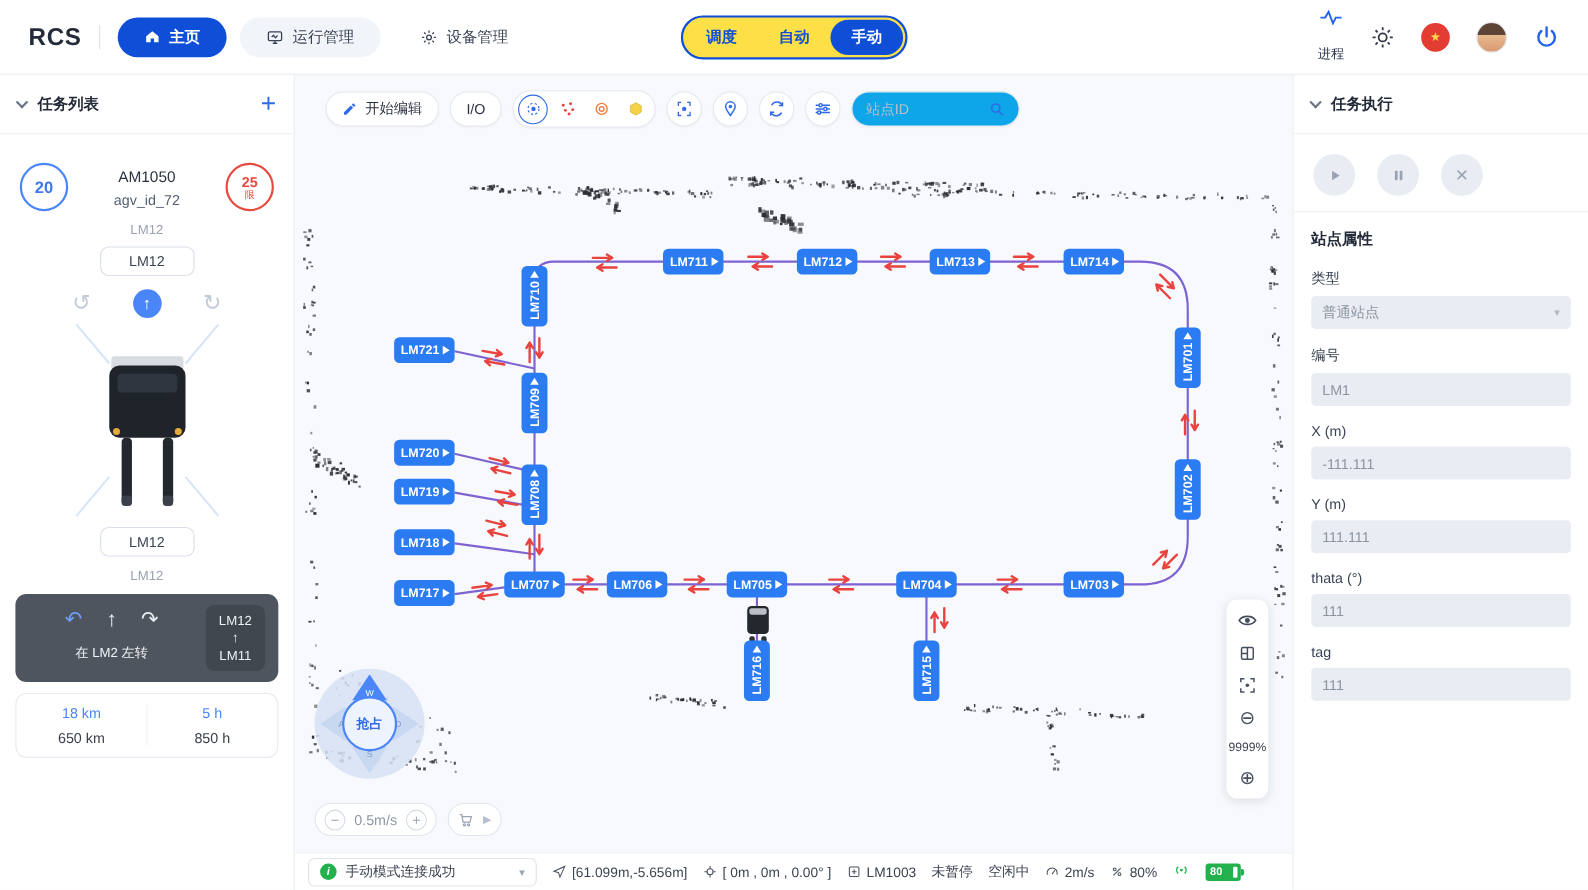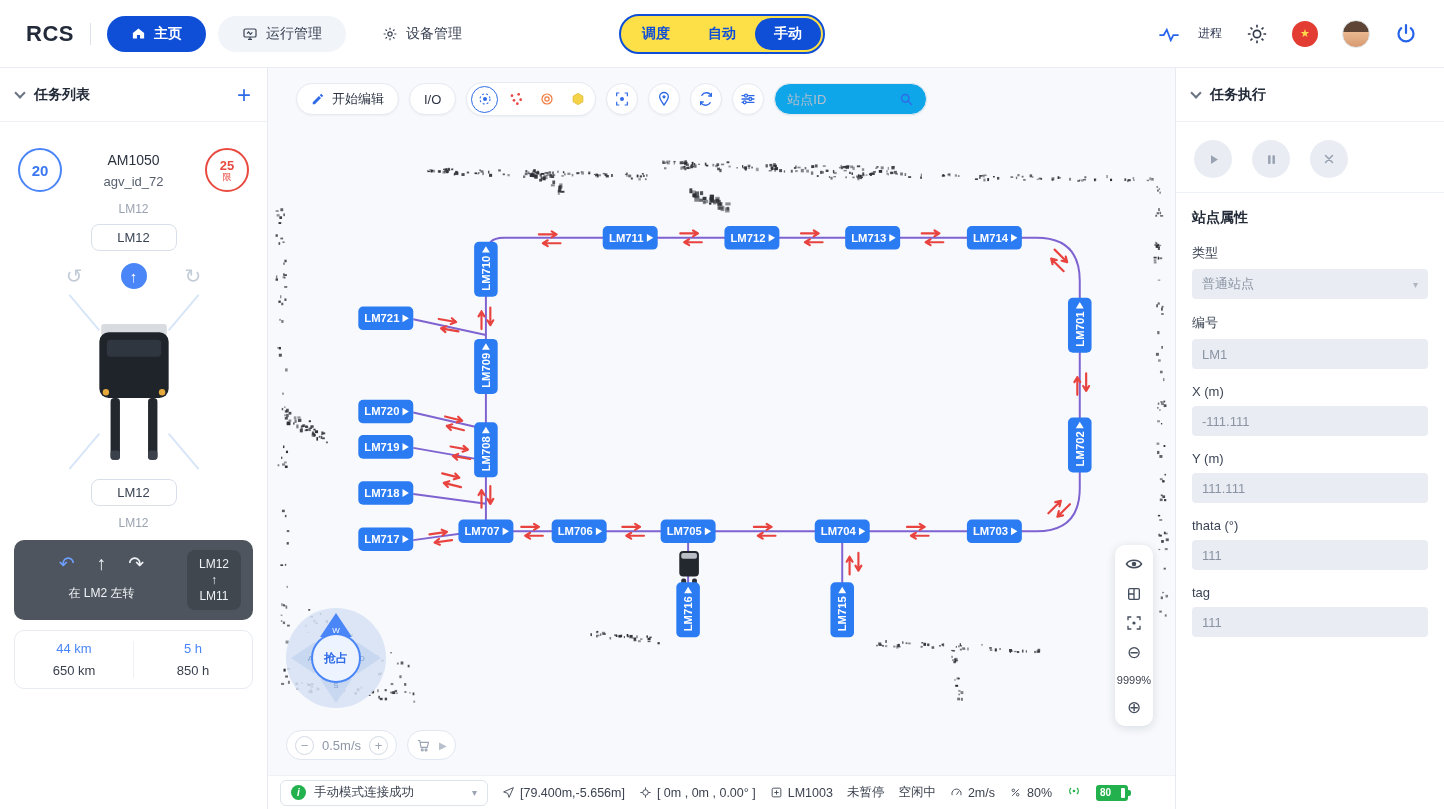--- a/index.html
+++ b/index.html
@@ -14,21 +14,21 @@
   .nav{display:flex;gap:12px;align-items:center;}
   .nav-item{display:flex;align-items:center;gap:8px;padding:9px 24px;border-radius:22px;font-size:14px;color:#3a4354;cursor:pointer;}
   .nav-item.active{background:#0f4fd8;color:#fff;font-weight:700;}
   .nav-item.pill{background:#f1f4f9;}
   .nav-ic{display:flex;align-items:center;}
   .modes{position:absolute;left:50%;transform:translateX(-50%);display:flex;align-items:center;
          border:2px solid #0f4fd8;border-radius:22px;background:#fde047;padding:2px;}
   .mode{padding:7px 19px;font-size:14px;color:#0f4fd8;font-weight:700;border-radius:17px;cursor:pointer;}
   .mode.active{background:#0f4fd8;color:#fff;}
   .top-right{margin-left:auto;display:flex;align-items:center;gap:24px;}
-  .process{display:flex;flex-direction:row;align-items:flex-end;gap:18px;font-size:12px;color:#2a3350;cursor:pointer;}
+  .process{display:flex;flex-direction:column;align-items:center;gap:18px;font-size:12px;color:#2a3350;cursor:pointer;}
   .flag{width:26px;height:26px;border-radius:50%;background:#e23c33;display:flex;align-items:center;justify-content:center;
         color:#ffd84d;font-size:11px;cursor:pointer;}
   .avatar{width:28px;height:28px;border-radius:50%;border:1px solid #e0e5ec;cursor:pointer;
           background:linear-gradient(180deg,#5d4434 0%,#5d4434 42%,#e9b astyle 42%);
           background:linear-gradient(180deg,#5d4434 0%,#5d4434 42%,#e9b98f 42%,#d89a72 100%);}
   .icon-btn{display:flex;align-items:center;justify-content:center;cursor:pointer;}
 
   
   .body{flex:1;display:flex;min-height:0;}
 
@@ -271,21 +271,21 @@
           </div>
           <div class="dp-right">
             <span>LM12</span>
             <span>↑</span>
             <span>LM11</span>
           </div>
         </div>
 
         <div class="stats">
           <div class="stat-cell">
-            <span class="stat-top">44 km</span>
+            <span class="stat-top">18 km</span>
             <span class="stat-bottom">650 km</span>
           </div>
           <div class="stat-cell">
             <span class="stat-top">5 h</span>
             <span class="stat-bottom">850 h</span>
           </div>
         </div>
       </div>
     </aside>
 
@@ -1250,21 +1250,21 @@
       <div class="statusbar">
         <div class="status-select">
           <span class="info-dot">i</span>
           <span class="grow">手动模式连接成功</span>
           <span class="caret">▾</span>
         </div>
         <div class="st-item">
           <svg viewBox="0 0 24 24" width="13" height="13" fill="none" stroke="#4a5260" stroke-width="1.8">
               <path d="M3 11 L21 3 L13 21 L10.5 13.5 Z"></path>
             </svg>
-          <span>[79.400m,-5.656m]</span>
+          <span>[61.099m,-5.656m]</span>
         </div>
         <div class="st-item">
           <svg viewBox="0 0 24 24" width="13" height="13" fill="none" stroke="#4a5260" stroke-width="1.8">
               <circle cx="12" cy="12" r="5"></circle>
               <path d="M12 2.5 V7 M12 17 V21.5 M2.5 12 H7 M17 12 H21.5"></path>
             </svg>
           <span>[ 0m , 0m , 0.00° ]</span>
         </div>
         <div class="st-item">
           <svg viewBox="0 0 24 24" width="13" height="13" fill="none" stroke="#4a5260" stroke-width="1.8">

